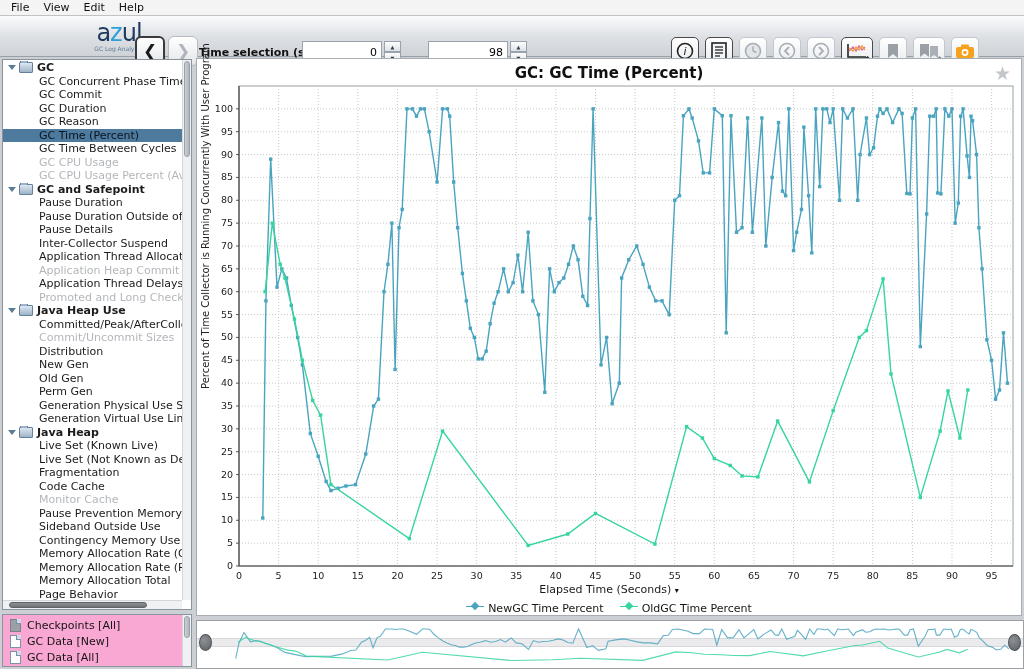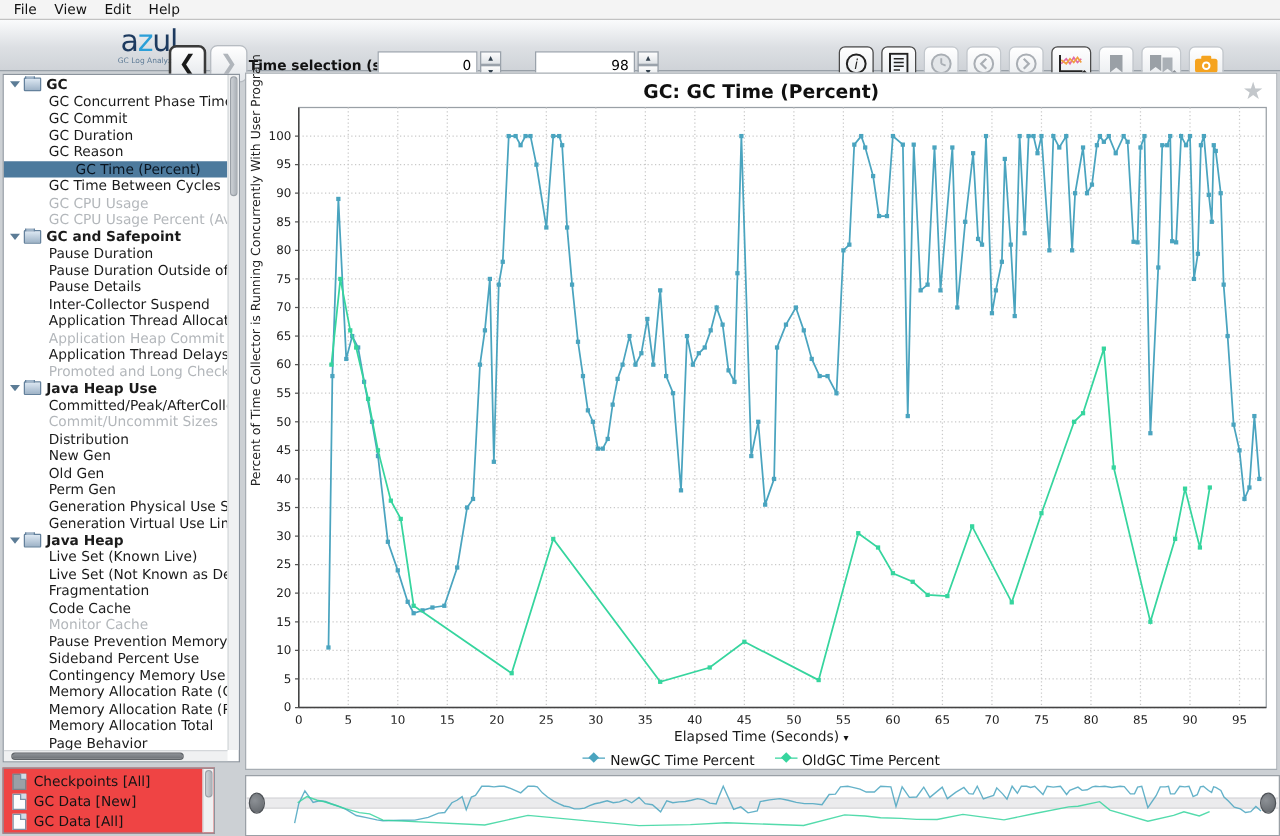--- a/index.html
+++ b/index.html
@@ -31,29 +31,29 @@
   .corner-caret { position:absolute; right:2px; bottom:2px; width:0; height:0; border-left:5px solid transparent; border-top:5px solid #222; transform:rotate(-45deg); }
   .corner-caret.gray { border-top-color:#8a9097; }
 
   
   .tree-panel { position:absolute; left:2px; top:59px; width:190px; height:551px; background:#fff; border:1px solid #8b939c; overflow:hidden; }
   .tree-rows { position:absolute; left:0; top:1px; right:9px; bottom:9px; overflow:hidden; }
   .tree-row { height:13.5px; display:flex; align-items:center; white-space:nowrap; overflow:hidden; color:#1b1b1b; }
   .tree-row.folder { padding-left:5px; font-weight:bold; }
   .tree-row.leaf { padding-left:36px; }
   .tree-row.disabled { color:#b3b7bb; }
-  .tree-row.selected { background:#4d7a9d; color:#091420;justify-content:center; }
+  .tree-row.selected { background:#4d7a9d; color:#091420; }
   .tw { display:inline-block; width:0; height:0; border-left:4px solid transparent; border-right:4px solid transparent; border-top:5px solid #5c7c96; margin-right:3px; }
   .folder-ico { width:14px; height:11px; margin-right:4px; position:relative; background:linear-gradient(#dce7f2,#9fb4c8); border:1px solid #64819c; border-radius:1px; }
   .folder-ico:before { content:""; position:absolute; left:0; top:-3px; width:6px; height:2px; background:#9fb4c8; border:1px solid #64819c; border-bottom:none; }
   .vscroll { position:absolute; right:0; top:0; width:9px; bottom:9px; background:#f0f1f2; border-left:1px solid #d4d7da; }
   .vscroll .thumb { position:absolute; left:1px; right:1px; border-radius:4px; background:linear-gradient(90deg,#cdd1d6,#aeb4ba); border:1px solid #9aa0a7; }
   .hscroll { position:absolute; left:0; bottom:0; height:9px; right:9px; background:#f0f1f2; border-top:1px solid #d4d7da; }
   .hscroll .thumb { position:absolute; top:1px; bottom:1px; border-radius:4px; background:linear-gradient(#8c9096,#6f7378); border:1px solid #5f6368; }
-  .files-panel { position:absolute; left:2px; top:614px; width:170px; height:53px; background:#ef4444; border:1px solid #8b939c; overflow:hidden; }
+  .files-panel { position:absolute; left:2px; top:614px; width:190px; height:53px; background:#f9a8d4; border:1px solid #8b939c; overflow:hidden; }
   .file-row { height:16px; display:flex; align-items:center; padding-left:7px; color:#141414; white-space:nowrap; }
   .page-ico { width:11px; height:13px; margin-right:6px; position:relative; background:#fdfdfe; border:1px solid #7d93a8; }
   .page-ico:after { content:""; position:absolute; right:-1px; top:-1px; width:4px; height:4px; background:#cfdce8; border-left:1px solid #7d93a8; border-bottom:1px solid #7d93a8; }
   .page-ico.solid { background:#9aa0a6; border-color:#7c8289; }
   .files-vscroll { position:absolute; right:0; top:0; width:9px; bottom:0; background:#f0f1f2; border-left:1px solid #d4d7da; }
 
   
   .chart-panel { position:absolute; left:196px; top:58px; width:826px; height:558px; background:#fff; border:1px solid #a7adb3; }
   .chart-title { position:absolute; top:5px; left:0; width:100%; text-align:center; font-size:15px; font-weight:bold; color:#101010; }
   .fav-star { position:absolute; right:10px; top:3px; font-size:19px; color:#c3c7cb; }
@@ -284,21 +284,21 @@
       <div class="tree-row leaf">
         <span>Code Cache</span>
       </div>
       <div class="tree-row leaf disabled">
         <span>Monitor Cache</span>
       </div>
       <div class="tree-row leaf">
         <span>Pause Prevention Memory Use</span>
       </div>
       <div class="tree-row leaf">
-        <span>Sideband Percent Use</span>
+        <span>Sideband Outside Use</span>
       </div>
       <div class="tree-row leaf">
         <span>Contingency Memory Use</span>
       </div>
       <div class="tree-row leaf">
         <span>Memory Allocation Rate (Objects)</span>
       </div>
       <div class="tree-row leaf">
         <span>Memory Allocation Rate (Pages)</span>
       </div>

